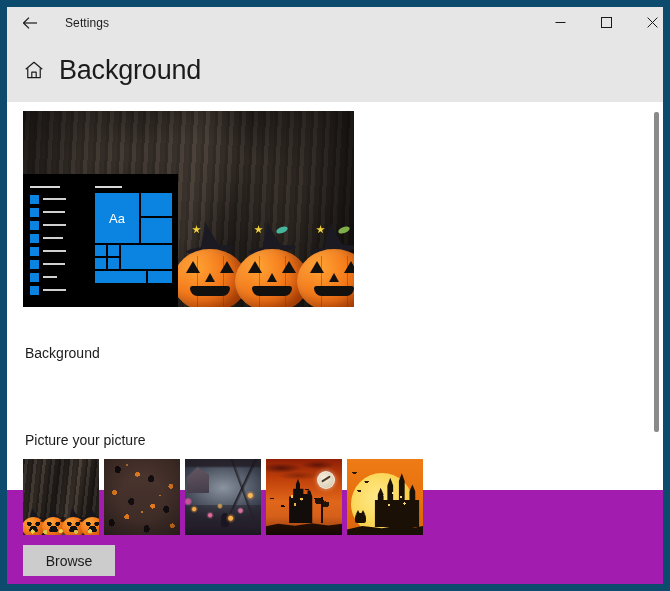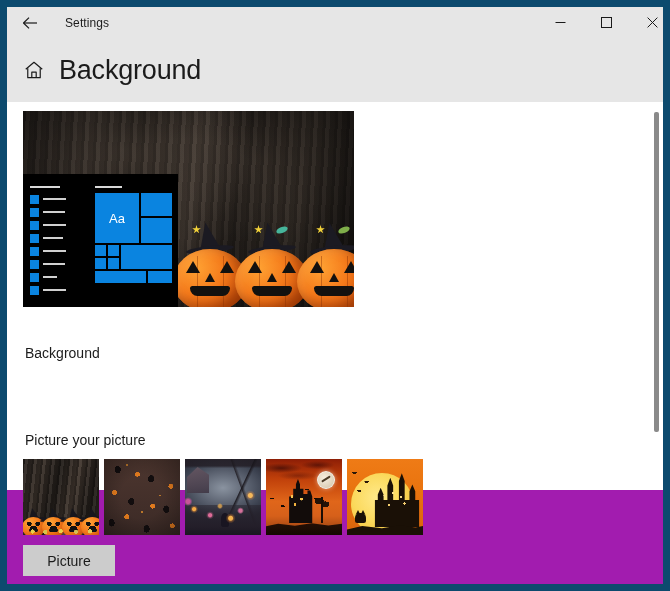--- a/index.html
+++ b/index.html
@@ -919,21 +919,21 @@
         <div class="t5-moon"></div>
         <div class="t5-bats"></div>
         <div class="t5-castle"></div>
         <div class="t5-win"></div>
         <div class="t5-cat"></div>
         <div class="t5-ground"></div>
       </div>
 
     </div>
 
-    <button class="browse-btn">Picture</button>
+    <button class="browse-btn">Browse</button>
 
   </div>
 
   <div class="scrollbar">
     <div class="scroll-thumb"></div>
   </div>
 
 </div>
 
 </body></html>

